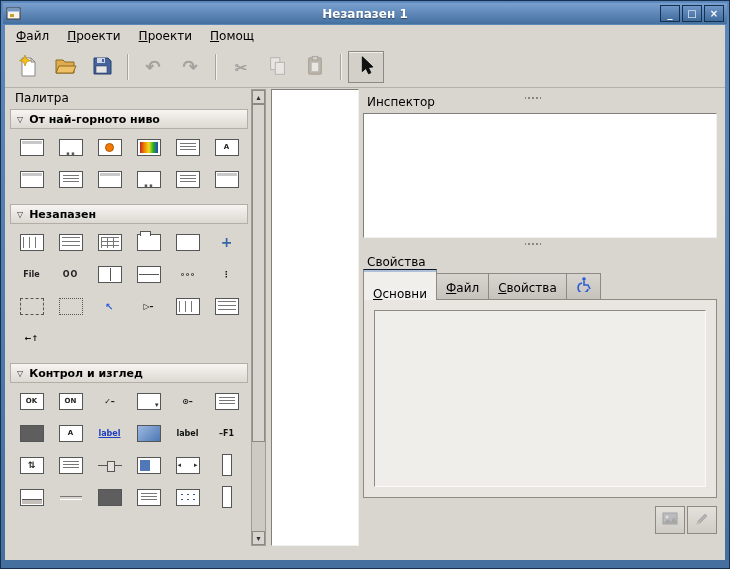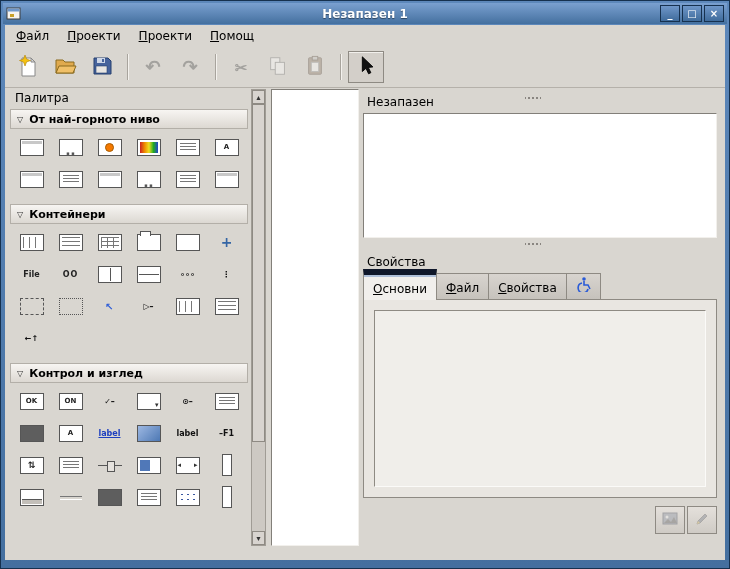--- a/index.html
+++ b/index.html
@@ -109,21 +109,21 @@
   .inspector-box{position:absolute;left:358px;top:88px;width:354px;height:125px;background:#fff;
     border:1px solid #827f79;border-right-color:#f2f0ec;border-bottom-color:#f2f0ec;}
   .grip{position:absolute;width:16px;height:6px;
     background-image:radial-gradient(#898580 1px,transparent 1.2px);background-size:4px 4px;background-position:center;}
   .tabs{position:absolute;left:358px;top:244px;height:30px;display:flex;align-items:flex-end;}
   .tab{display:inline-block;height:26px;padding:4px 9px 0;border:1px solid #8e8a83;border-bottom:none;
     background:linear-gradient(#d8d4cf,#c6c2bc);font-size:12px;line-height:20px;position:relative;}
   .tab + .tab{margin-left:0;border-left:none;}
   .tab::first-letter{text-decoration:underline;}
   .tab.selected{height:31px;margin-bottom:-1px;background:#f1efec;z-index:2;
-    border-top:6px solid #0f172a;box-shadow:inset 0 2px 0 #aebfd8;padding-top:4px;}
+    border-top:1px solid #0f172a;box-shadow:inset 0 2px 0 #aebfd8;padding-top:14px;}
   .tab-icon{display:inline-flex;align-items:center;justify-content:center;height:26px;width:34px;padding:0;}
   .notebook-body{position:absolute;left:358px;top:274px;width:354px;height:199px;background:#e9e6e1;border:1px solid #8e8a83;}
   .notebook-inner{position:absolute;left:10px;top:10px;right:10px;bottom:10px;background:#f0eeea;
     border:1px solid #8e8a83;border-right-color:#fbfaf8;border-bottom-color:#fbfaf8;}
   .pbtn{position:absolute;width:30px;height:28px;border:1px solid #8e8a83;
     background:linear-gradient(#e4e0db,#cfcbc5);display:flex;align-items:center;justify-content:center;padding:0;}
 </style>
 </head>
 <body>
 
@@ -260,21 +260,21 @@
           </button>
           <button class="pcell">
             <span class="pi pi-lines"></span>
           </button>
           <button class="pcell">
             <span class="pi pi-title"></span>
           </button>
         </div>
         <div class="pal-hdr">
           <span class="pal-tri">▽</span>
-          <span>Контейнери</span>
+          <span>Незапазен</span>
         </div>
         <div class="pal-grid">
           <button class="pcell">
             <span class="pi pi-cols"></span>
           </button>
           <button class="pcell">
             <span class="pi pi-rows"></span>
           </button>
           <button class="pcell">
             <span class="pi pi-grid"></span>
@@ -411,21 +411,21 @@
     <div class="sb">
       <button class="sb-btn" style="top:0">▲</button>
       <div class="sb-thumb"></div>
       <button class="sb-btn" style="bottom:0">▼</button>
     </div>
 
     <div class="canvas"></div>
 
     <div class="grip" style="left:520px;top:70px"></div>
 
-    <div class="plabel" style="left:362px;top:70px">Незапазен</div>
+    <div class="plabel" style="left:362px;top:70px">Инспектор</div>
     <div class="inspector-box"></div>
 
     <div class="grip" style="left:520px;top:216px"></div>
 
     <div class="plabel" style="left:362px;top:230px">Свойства</div>
 
     <div class="tabs">
       <div class="tab selected">Основни</div>
       <div class="tab">Файл</div>
       <div class="tab">Свойства</div>

